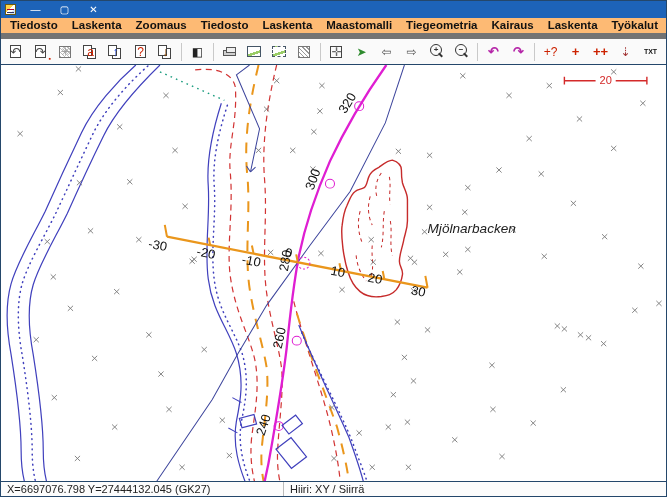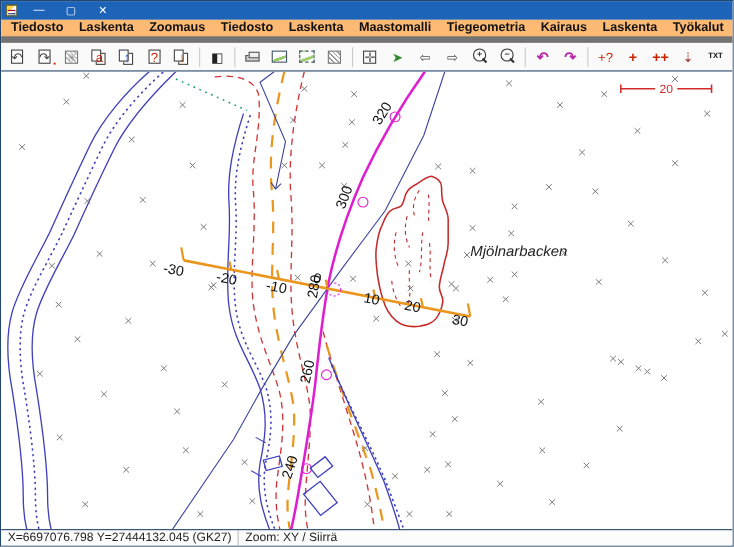--- a/index.html
+++ b/index.html
@@ -320,17 +320,17 @@
         </g>
         <g stroke="#d42a2a" stroke-width="1.4">
           <path d="M563,73 L645,73 M563,69 L563,77 M645,69 L645,77"></path>
           <rect x="594" y="67" width="20" height="11" fill="#fff" stroke="none"></rect>
           <text x="604" y="76.5" font-size="11" fill="#d42a2a" stroke="none" text-anchor="middle" font-family="&quot;Liberation Sans&quot;,sans-serif">20</text>
         </g>
       </svg>
   </div>
 
   <div class="statusbar">
-    <span class="sseg" style="width:216px">X=6697076.798  Y=27444132.045   (GK27)</span>
-    <span class="sseg" style="flex:1">Zoom: XY  /  Siirrä</span>
+    <span class="sseg" style="width:283px">X=6697076.798  Y=27444132.045   (GK27)</span>
+    <span class="sseg" style="flex:1">Hiiri: XY  /  Siirrä</span>
   </div>
 
 </div>
 
 </body></html>

